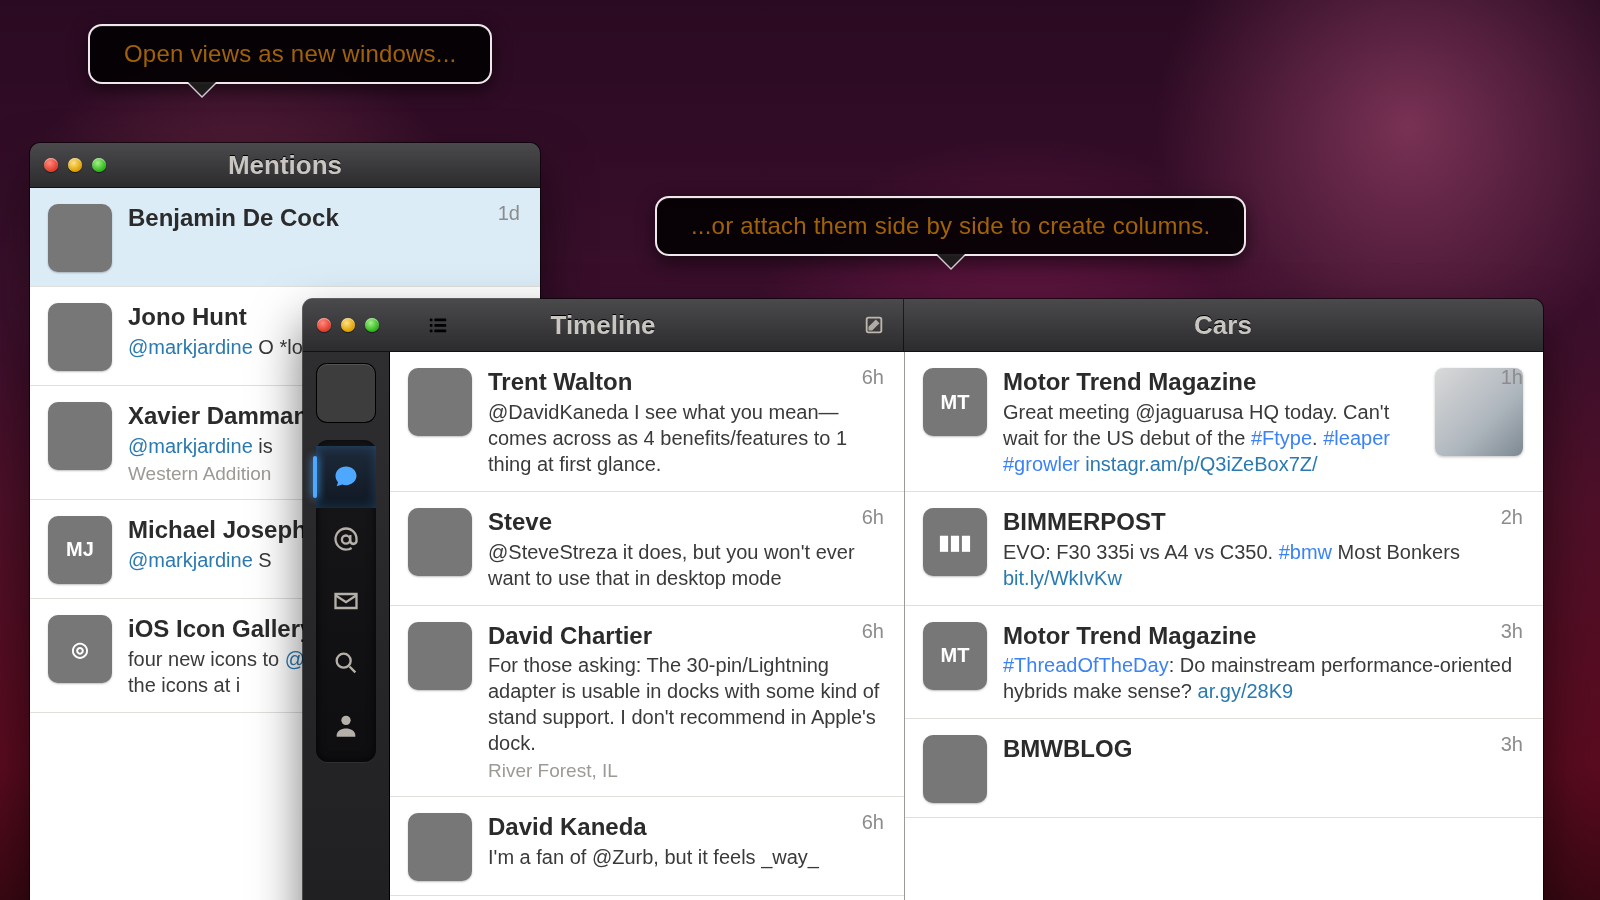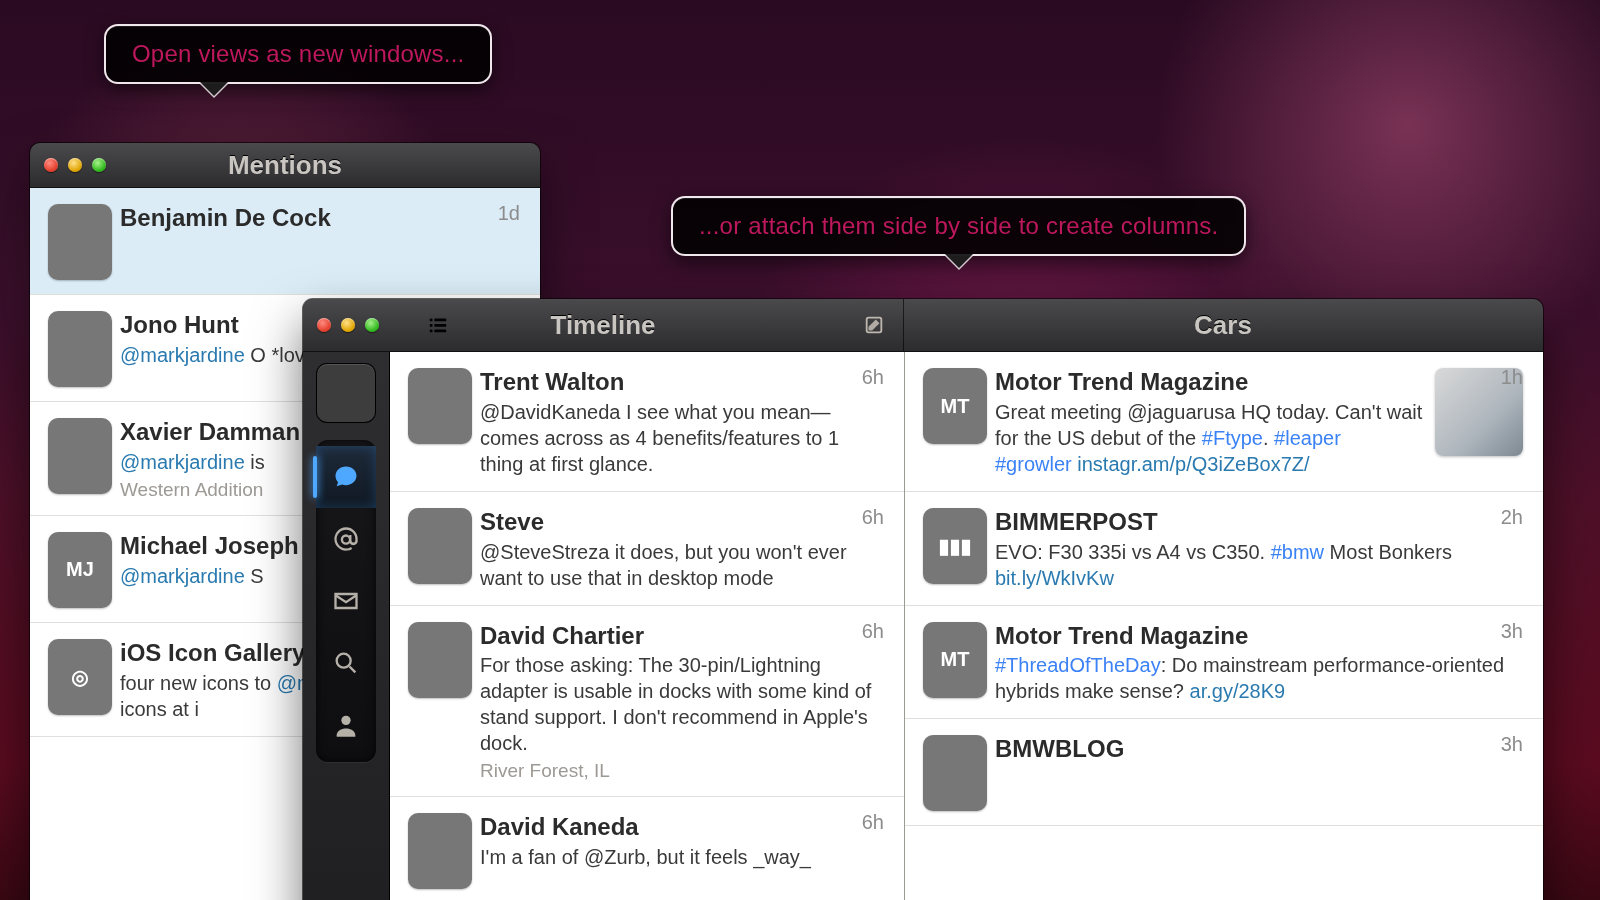--- a/index.html
+++ b/index.html
@@ -9,28 +9,27 @@
       radial-gradient(420px 420px at 88% 14%, rgba(255,120,170,.35), transparent 60%),
       radial-gradient(520px 520px at 64% 50%, rgba(200,40,120,.45), transparent 60%),
       radial-gradient(520px 520px at 30% 92%, rgba(190,20,60,.55), transparent 60%),
       linear-gradient(180deg,#2a0a22 0%,#3b0f2c 35%,#4d1028 55%,#5a0b1f 85%,#3a0813 100%);
     position:relative;
   }
   
   .callout{
     position:absolute;
     background:rgba(0,0,0,.86);
-    color:#be185d;
+    color:#a16207;
     border:2px solid #efe7ec;
     border-radius:14px;
-    padding:14px 26px;
+    padding:14px 34px;
     font-size:24px;
     letter-spacing:.2px;
     box-shadow:0 6px 18px rgba(0,0,0,.55), inset 0 1px 0 rgba(255,255,255,.1);
-    margin-left:16px;
   }
   .callout::after{
     content:"";position:absolute;top:100%;left:var(--tail,50%);
     border:14px solid transparent;border-top-color:rgba(0,0,0,.86);margin-left:-14px;
     filter:drop-shadow(0 2px 0 #efe7ec);
   }
   
   .win{
     position:absolute;border-radius:10px;overflow:hidden;
     box-shadow:0 24px 50px rgba(0,0,0,.55),0 0 0 1px rgba(0,0,0,.6);
@@ -46,21 +45,21 @@
   .dot{width:14px;height:14px;border-radius:50%;box-shadow:inset 0 1px 1px rgba(255,255,255,.5),0 1px 1px rgba(0,0,0,.5)}
   .dot.red{background:radial-gradient(circle at 40% 35%,#ff8a80,#e33e2b 65%)}
   .dot.yel{background:radial-gradient(circle at 40% 35%,#ffe08a,#e0a400 65%)}
   .dot.grn{background:radial-gradient(circle at 40% 35%,#a6f08a,#2fb81b 65%)}
   .tb-btn{position:absolute;top:50%;transform:translateY(-50%);width:30px;height:26px;display:flex;align-items:center;justify-content:center;color:#bdb7af}
   .tb-btn svg{width:22px;height:22px}
   
   .list{background:#fff;overflow:hidden}
   .row{display:flex;padding:16px 20px 14px 18px;border-bottom:1px solid #e0dfdc;position:relative}
   .row.selected{background:#dbecf7}
-  .row .avatar{width:64px;height:76px;border-radius:10px;flex:0 0 64px;margin-right:8px;box-shadow:0 1px 2px rgba(0,0,0,.25);background:#777;display:flex;align-items:center;justify-content:center;color:#fff;font-weight:700;font-size:20px}
+  .row .avatar{width:64px;height:68px;border-radius:10px;flex:0 0 64px;margin-right:16px;box-shadow:0 1px 2px rgba(0,0,0,.25);background:#777;display:flex;align-items:center;justify-content:center;color:#fff;font-weight:700;font-size:20px}
   .row .content{flex:1;min-width:0}
   .row .name{font-weight:700;color:#2b2b2b;font-size:24px;line-height:1.2}
   .row .time{position:absolute;right:20px;top:14px;color:#8c8c8c;font-size:20px}
   .row .body{color:#3a3a3a;font-size:20px;line-height:1.3;margin-top:2px}
   .row .body b{font-weight:400}
   .row .body .link{color:#2a7ab0}
   .row .body .hash{color:#3b82f6}
   .row .loc{color:#9d9a95;font-size:19px;margin-top:4px}
   .row .thumb{width:88px;height:88px;border-radius:8px;margin-left:12px;flex:0 0 88px;background:linear-gradient(135deg,#d9d9d9,#aeb6bd 60%,#7d8992);box-shadow:0 1px 3px rgba(0,0,0,.25)}
   

